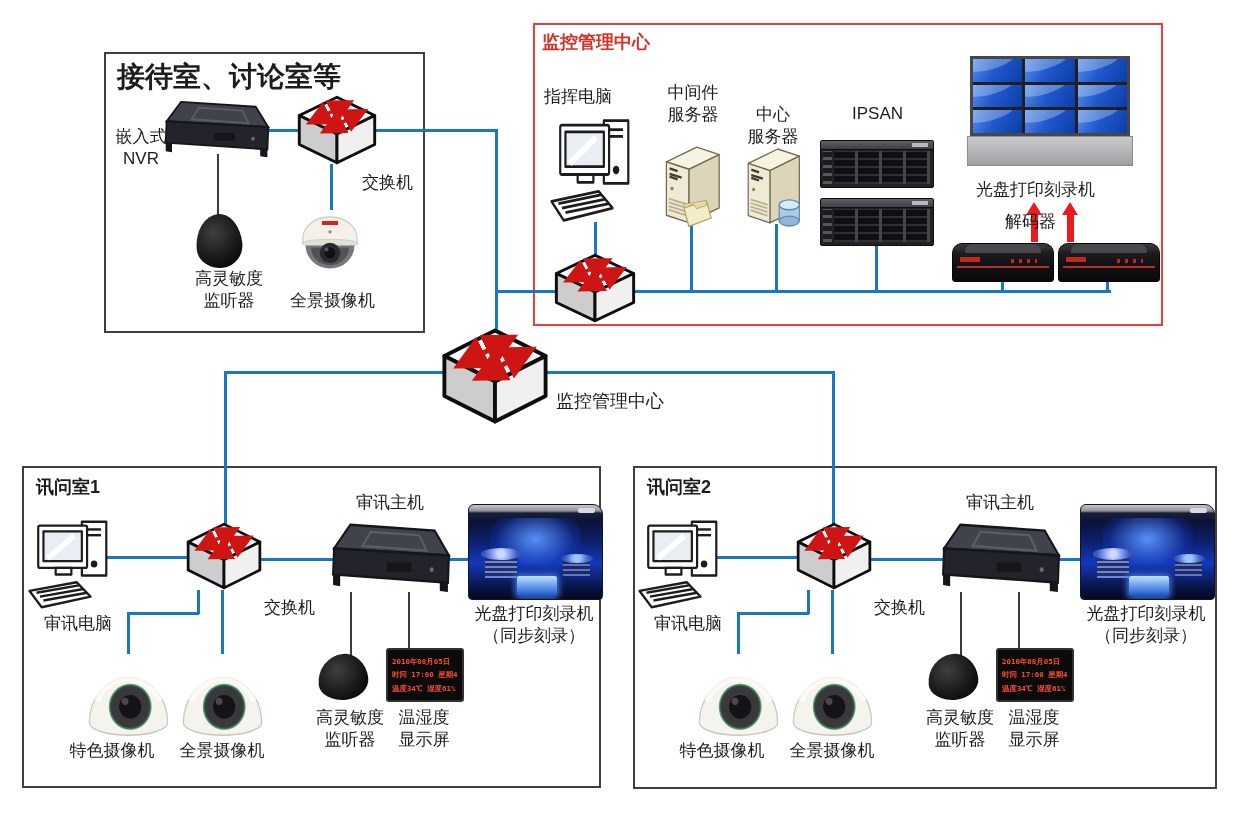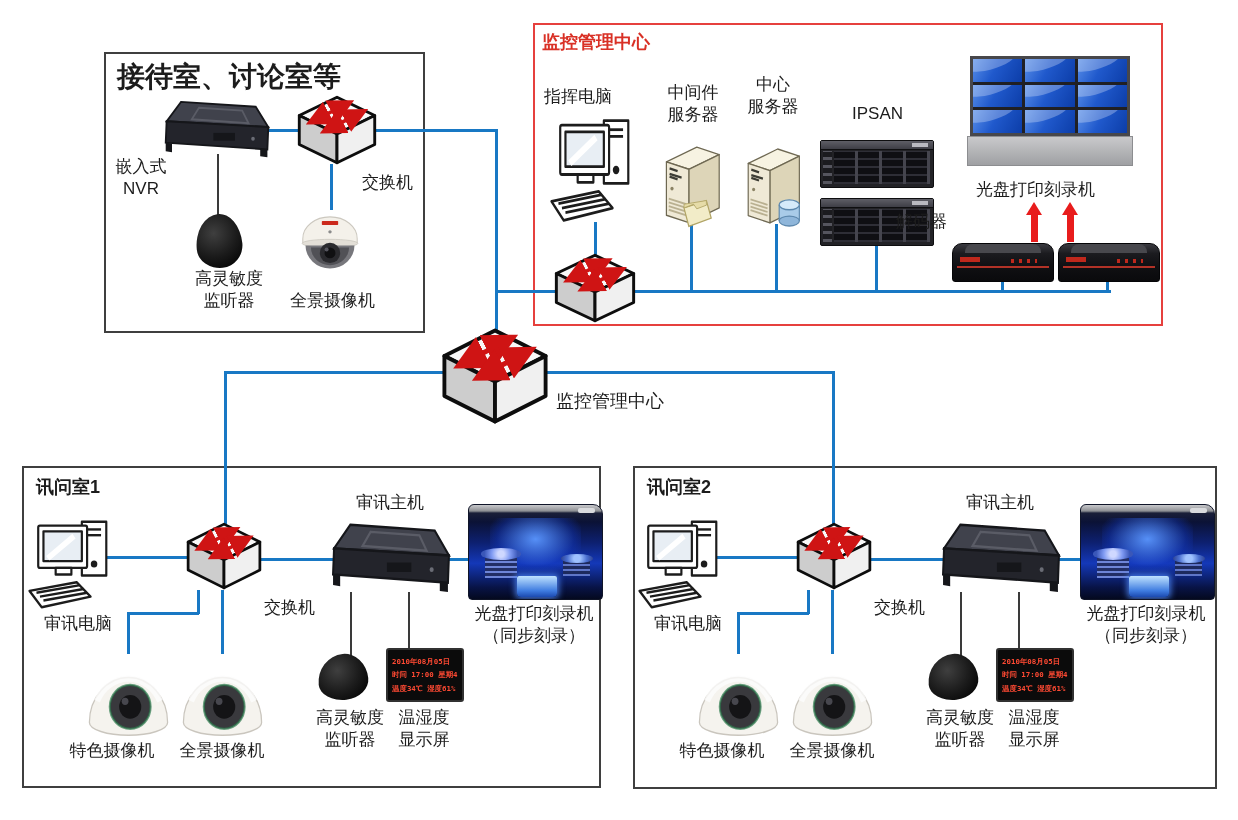--- a/index.html
+++ b/index.html
@@ -215,21 +215,21 @@
   <div class="vk" style="left:217px;top:154px;height:62px;"></div>
   <div class="vk" style="left:350px;top:592px;height:64px;"></div>
   <div class="vk" style="left:408px;top:592px;height:58px;"></div>
   <div class="vk" style="left:960px;top:592px;height:64px;"></div>
   <div class="vk" style="left:1018px;top:592px;height:58px;"></div>
 
   <div class="ttl big" style="left:117px;top:58px;">接待室、讨论室等</div>
   <svg class="icon" style="left:163px;top:98px;" width="108" height="64">
       <use href="#sym-nvr"></use>
     </svg>
-  <div class="lbl blk" style="left:108px;top:156px;width:66px;">
+  <div class="lbl blk" style="left:108px;top:126px;width:66px;">
     <div>嵌入式</div>
     <div>NVR</div>
   </div>
   <svg class="icon" style="left:296px;top:94px;" width="82" height="72">
       <use href="#sym-switch"></use>
     </svg>
   <div class="lbl" style="left:362px;top:172px;">交换机</div>
   <div class="listener" style="left:196px;top:214px;width:46px;height:54px;"></div>
   <div class="lbl blk" style="left:179px;top:268px;width:100px;">
     <div>高灵敏度</div>
@@ -245,21 +245,21 @@
   <svg class="icon" style="left:548px;top:114px;" width="96" height="112">
       <use href="#sym-pc"></use>
     </svg>
   <div class="lbl blk" style="left:658px;top:82px;width:70px;">
     <div>中间件</div>
     <div>服务器</div>
   </div>
   <svg class="icon" style="left:660px;top:138px;" width="64" height="92">
       <use href="#sym-server-mw"></use>
     </svg>
-  <div class="lbl blk" style="left:738px;top:75px;width:70px;font-family:Liberation Mono, monospace;">
+  <div class="lbl blk" style="left:738px;top:104px;width:70px;">
     <div>中心</div>
     <div>服务器</div>
   </div>
   <svg class="icon" style="left:742px;top:140px;" width="62" height="90">
       <use href="#sym-server-db"></use>
     </svg>
   <div class="lbl" style="left:852px;top:103px;">IPSAN</div>
   <div class="ipsan" style="left:820px;top:140px;width:112px;height:46px;">
     <div class="top"></div>
       <div class="logo"></div>
@@ -280,21 +280,21 @@
       <div></div>
         <div></div>
         <div></div>
       <div></div>
         <div></div>
         <div></div>
     </div>
     <div class="base"></div>
   </div>
   <div class="lbl" style="left:976px;top:179px;">光盘打印刻录机</div>
-  <div class="lbl" style="left:896px;top:211px;">解码器</div>
+  <div class="lbl" style="left:1005px;top:211px;">解码器</div>
   <div class="arrow-up" style="left:1026px;top:202px;">
     <div class="head"></div>
       <div class="shaft"></div>
   </div>
   <div class="arrow-up" style="left:1062px;top:202px;">
     <div class="head"></div>
       <div class="shaft"></div>
   </div>
   <div class="decoder" style="left:952px;top:243px;width:100px;height:37px;">
     <div class="brand"></div>

